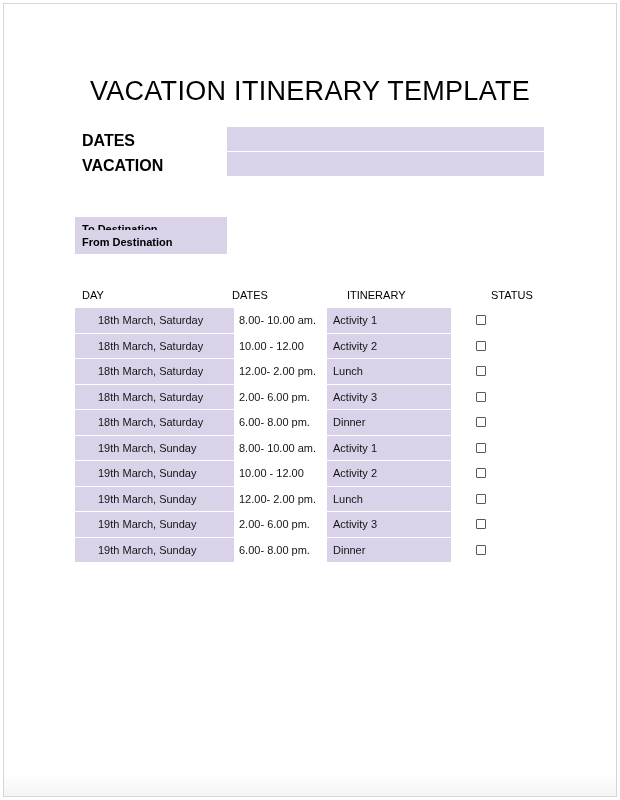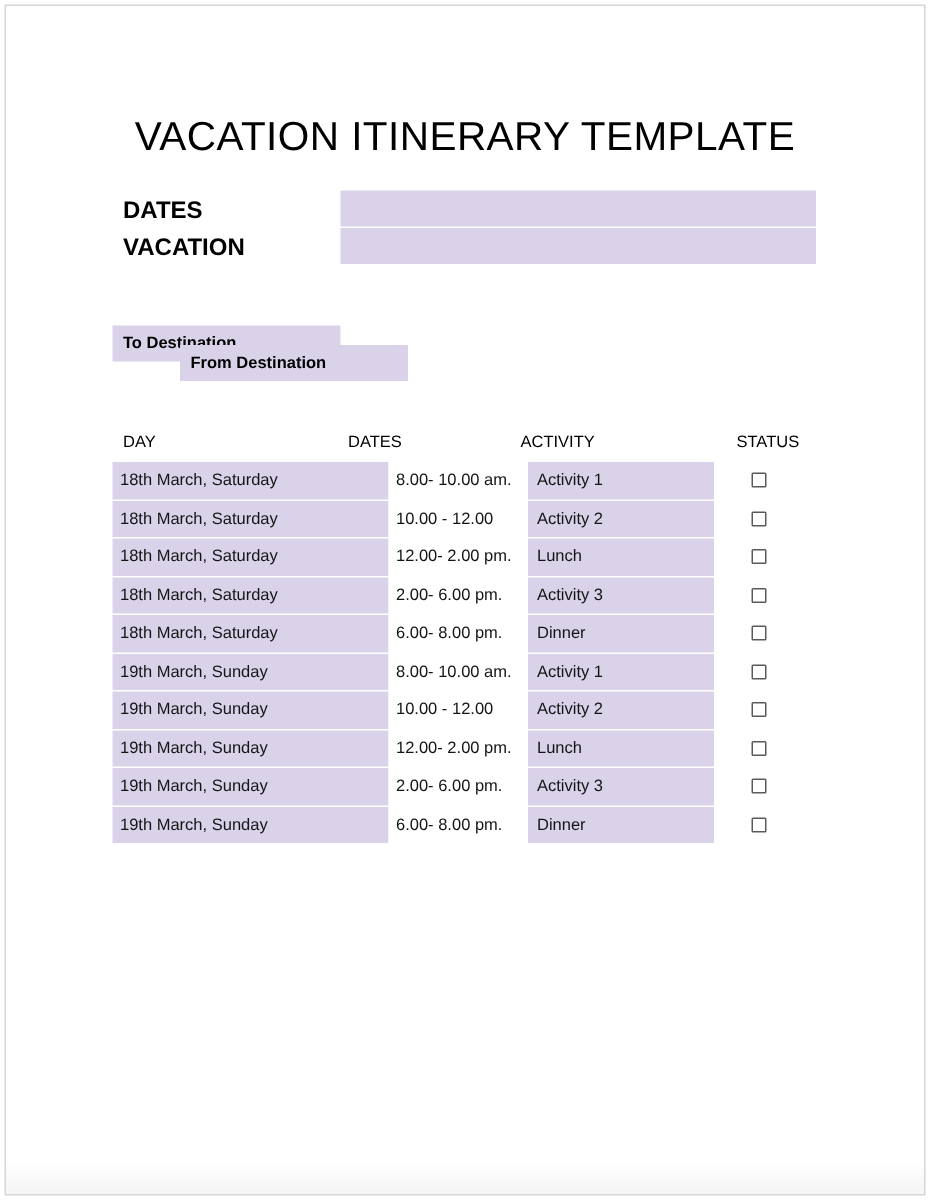--- a/index.html
+++ b/index.html
@@ -70,21 +70,21 @@
     height: 24px;
     background: var(--accent, #D9D2E9);
     box-sizing: border-box;
     padding-left: 7px;
     font-size: 11px;
     font-weight: bold;
     line-height: 24px;
     color: #000;
   }
   .to-dest { top: 205px; margin-top: 12px; }
-  .from-dest { top: 230px; margin-left: 45px; }
+  .from-dest { top: 230px; }
 
   .thead {
     position: absolute;
     left: 75px;
     top: 289px;
     width: 470px;
     height: 14px;
   }
   .th {
     position: absolute;
@@ -113,23 +113,23 @@
     font-size: 11px;
     color: #141414;
   }
   .td {
     box-sizing: border-box;
     line-height: 24.5px;
     white-space: nowrap;
     overflow: hidden;
   }
   .td-day {
-    width: 184px;
-    background: var(--accent, #D9D2E9);
-    padding-left: 5px;
+    width: 159px;
+    background: var(--accent, #D9D2E9);
+    padding-left: 23px;
   }
   .td-time {
     width: 93px;
     background: #ffffff;
     padding-left: 5px;
   }
   .td-activity {
     width: 124px;
     background: var(--accent, #D9D2E9);
     padding-left: 6px;
@@ -168,21 +168,21 @@
   <div class="dest-row to-dest">
     <span>To Destination</span>
   </div>
   <div class="dest-row from-dest">
     <span>From Destination</span>
   </div>
 
   <div class="thead">
     <div class="th th-day">DAY</div>
     <div class="th th-time">DATES</div>
-    <div class="th th-activity">ACTIVITY</div>
+    <div class="th th-activity">ITINERARY</div>
     <div class="th th-status">STATUS</div>
   </div>
 
   <div class="tbody" id="itinerary-rows">
       <div class="trow">
         <div class="td td-day">18th March, Saturday</div>
         <div class="td td-time">8.00- 10.00 am.</div>
         <div class="td td-activity">Activity 1</div>
         <div class="td td-status">
           <span class="checkbox"></span>

